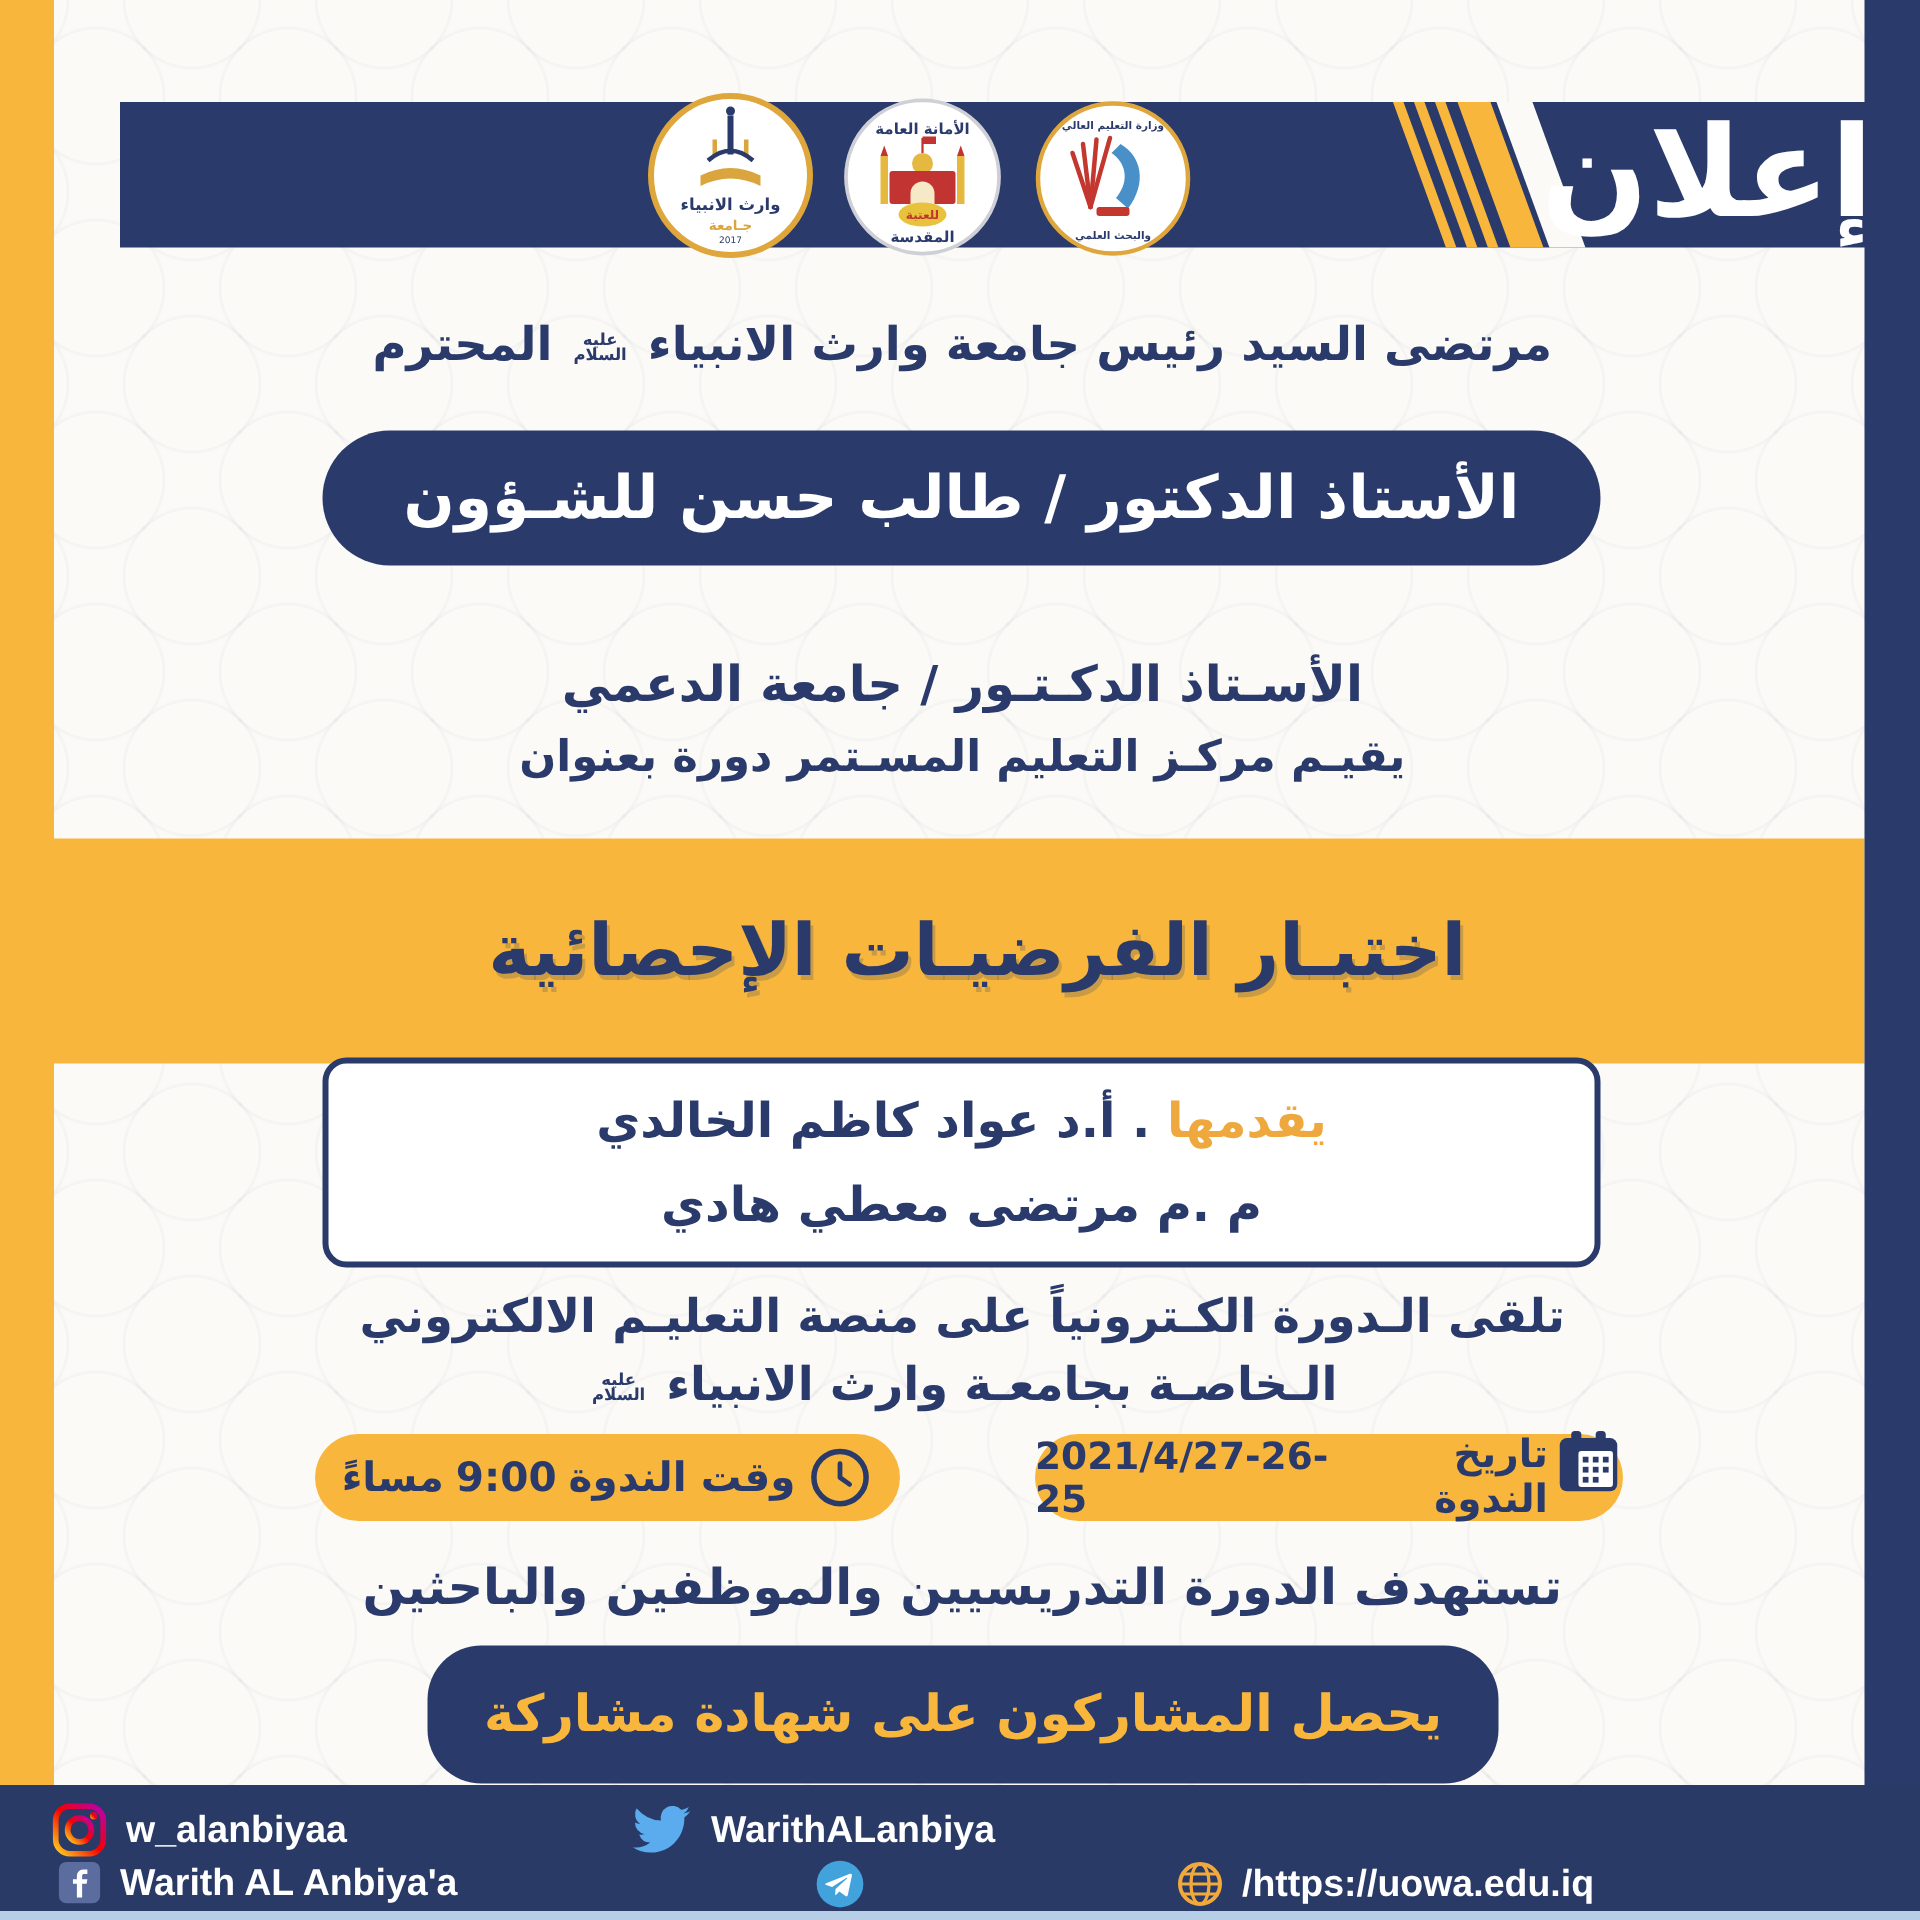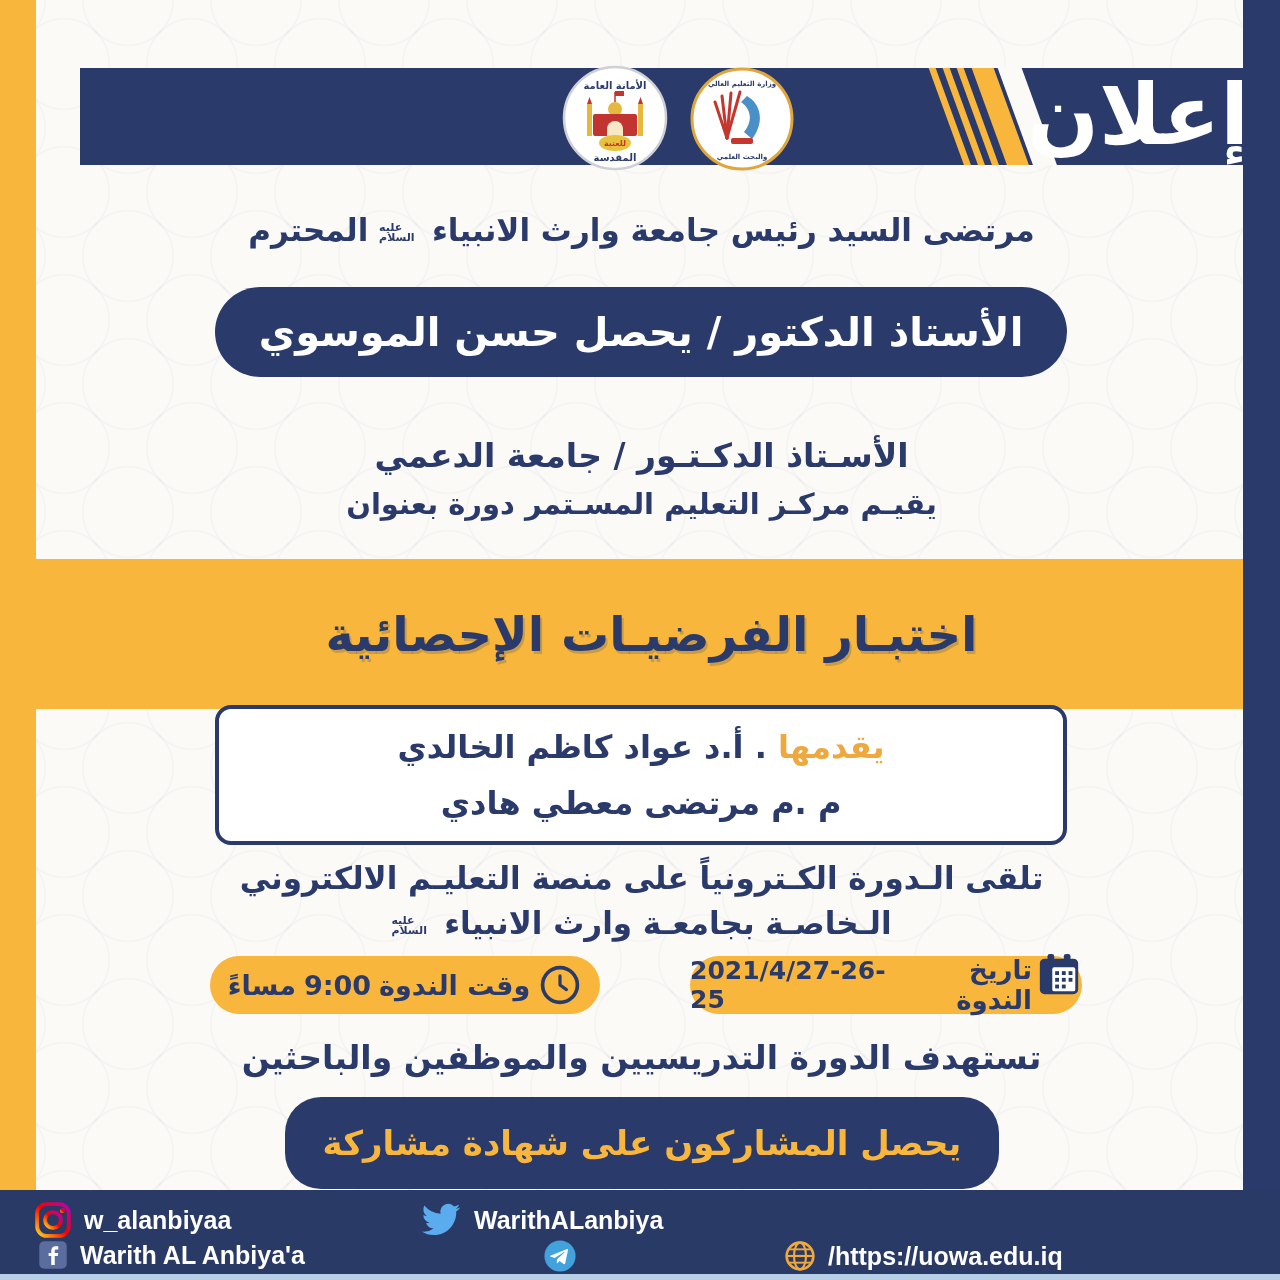--- a/index.html
+++ b/index.html
@@ -53,21 +53,21 @@
   .presenter-box {
     position:absolute; left:215px; top:705px; width:852px; height:140px;
     background:#fff; border:4px solid #2A3A6B; border-radius:16px;
     display:flex; flex-direction:column; align-items:center; justify-content:space-evenly;
     direction:rtl; font-weight:bold; font-size:32px; z-index:2;
   }
   .presenter-box .gold { color:#EFA83D; }
 
   .salam {
     display:inline-block; width:42px; font-size:11px; line-height:10px;
-    font-weight:bold; vertical-align:middle; white-space:normal; text-align:left;
+    font-weight:bold; vertical-align:middle; white-space:normal; text-align:center;
   }
 
   .pill {
     position:absolute; height:58px; background:#F8B73C; border-radius:29px;
     display:flex; align-items:center; justify-content:center; gap:8px;
     direction:rtl; font-weight:bold; color:#2A3A6B; z-index:2;
   }
   .pill-date { left:690px; top:956px; width:392px; font-size:26px; }
   .pill-time { left:210px; top:956px; width:390px; font-size:27px; }
   .ltr { direction:ltr; unicode-bidi:isolate; }
@@ -96,20 +96,34 @@
 
   <div class="band">
     <div class="bar thin" style="left:845px;"></div>
     <div class="bar thin" style="left:859px;"></div>
     <div class="bar thin" style="left:873px;"></div>
     <div class="bar thick" style="left:888px;"></div>
     <div class="bar white" style="left:914px;"></div>
     <div class="announce">إعلان</div>
   </div>
 
+  <div class="logo" style="left:430px; top:60px;">
+    <svg width="114" height="114" viewBox="0 0 114 114">
+      <circle cx="57" cy="57" r="53" fill="#fff" stroke="#DFA63C" stroke-width="4"></circle>
+      <rect x="55" y="17" width="4" height="26" fill="#2A3A6B"></rect>
+      <circle cx="57" cy="14" r="3" fill="#2A3A6B"></circle>
+      <rect x="45" y="33" width="3" height="11" fill="#D9A53C"></rect>
+      <rect x="66" y="33" width="3" height="11" fill="#D9A53C"></rect>
+      <path d="M42 47 Q57 34 72 47" stroke="#2A3A6B" stroke-width="3" fill="none"></path>
+      <path d="M37 57 Q57 47 77 57 L77 64 Q57 54 37 64 Z" fill="#D9A53C"></path>
+      <text x="57" y="80" font-size="11" font-weight="bold" fill="#2A3A6B" text-anchor="middle">وارث الانبياء</text>
+      <text x="57" y="93" font-size="9" font-weight="bold" fill="#D9A53C" text-anchor="middle">جـامعة</text>
+      <text x="57" y="102" font-size="6" fill="#2A3A6B" text-anchor="middle">2017</text>
+    </svg>
+  </div>
 
   <div class="logo" style="left:561px; top:64px;">
     <svg width="108" height="108" viewBox="0 0 108 108">
       <circle cx="54" cy="54" r="51" fill="#fff" stroke="#CFCFD6" stroke-width="2.5"></circle>
       <text x="54" y="25" font-size="10" font-weight="bold" fill="#2A3A6B" text-anchor="middle">الأمانة العامة</text>
       <line x1="54" y1="28" x2="54" y2="38" stroke="#C23431" stroke-width="1.5"></line>
       <rect x="54" y="27" width="9" height="5" fill="#C23431"></rect>
       <circle cx="54" cy="45" r="7" fill="#E5B93F"></circle>
       <rect x="26" y="40" width="5" height="32" fill="#E5B93F"></rect>
       <rect x="77" y="40" width="5" height="32" fill="#E5B93F"></rect>
@@ -139,21 +153,21 @@
     </svg>
   </div>
 
   <div class="center-line navy-text" style="top:212px; font-size:31px;">
     <span>مرتضى السيد  رئيس جامعة وارث الانبياء</span>
     <span class="salam navy-text">عليه السلام</span>
     <span>المحترم</span>
   </div>
 
   <div class="name-pill">
-    <span>الأستاذ الدكتور / يحصل حسن الموسوي</span>
+    <span>الأستاذ الدكتور / طالب حسن للشـؤون</span>
   </div>
 
   <div class="center-line navy-text" style="top:436px; font-size:33px;">الأسـتاذ الدكـتـور / جامعة الدعمي</div>
   <div class="center-line navy-text" style="top:487px; font-size:29px;">يقيـم مركـز التعليم المسـتمر دورة بعنوان</div>
 
   <div class="title-band">
     <div class="title">اختبـار الفرضيـات الإحصائية</div>
   </div>
 
   <div class="presenter-box">

